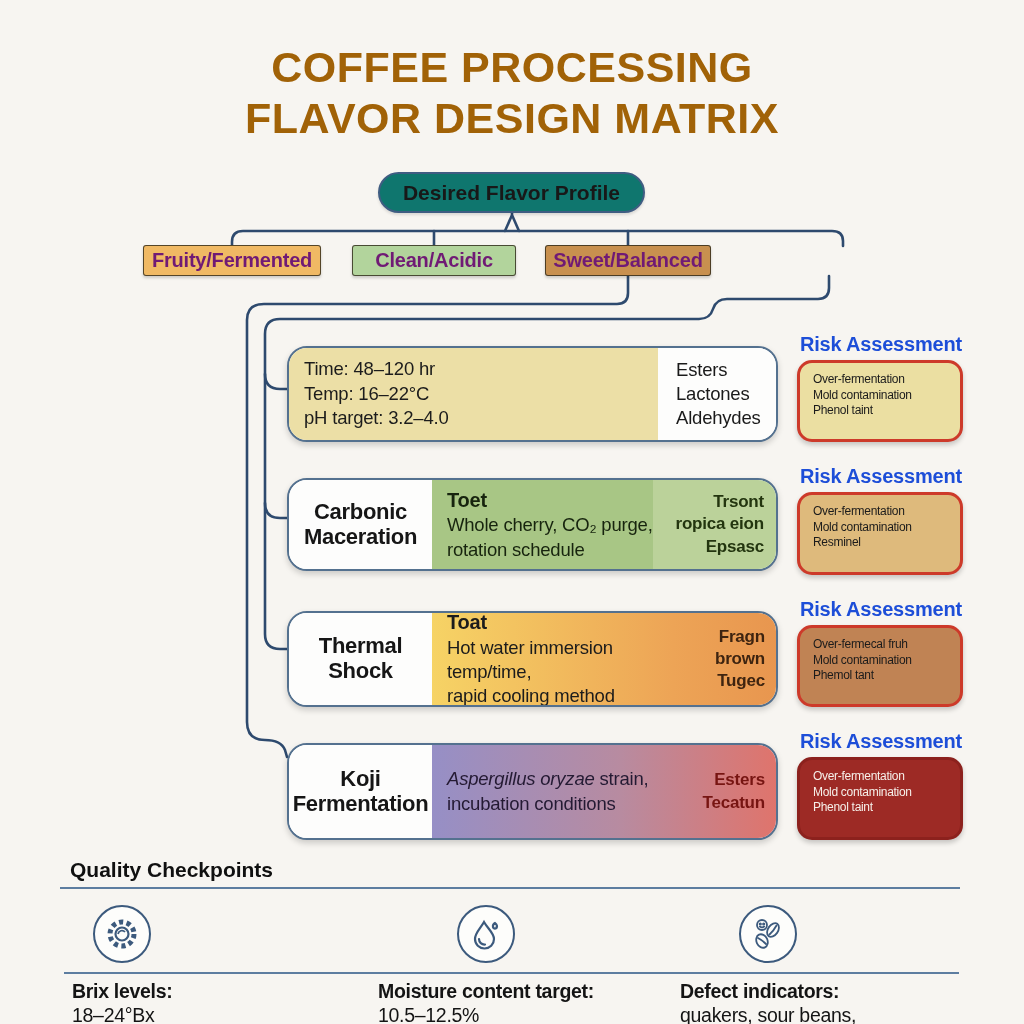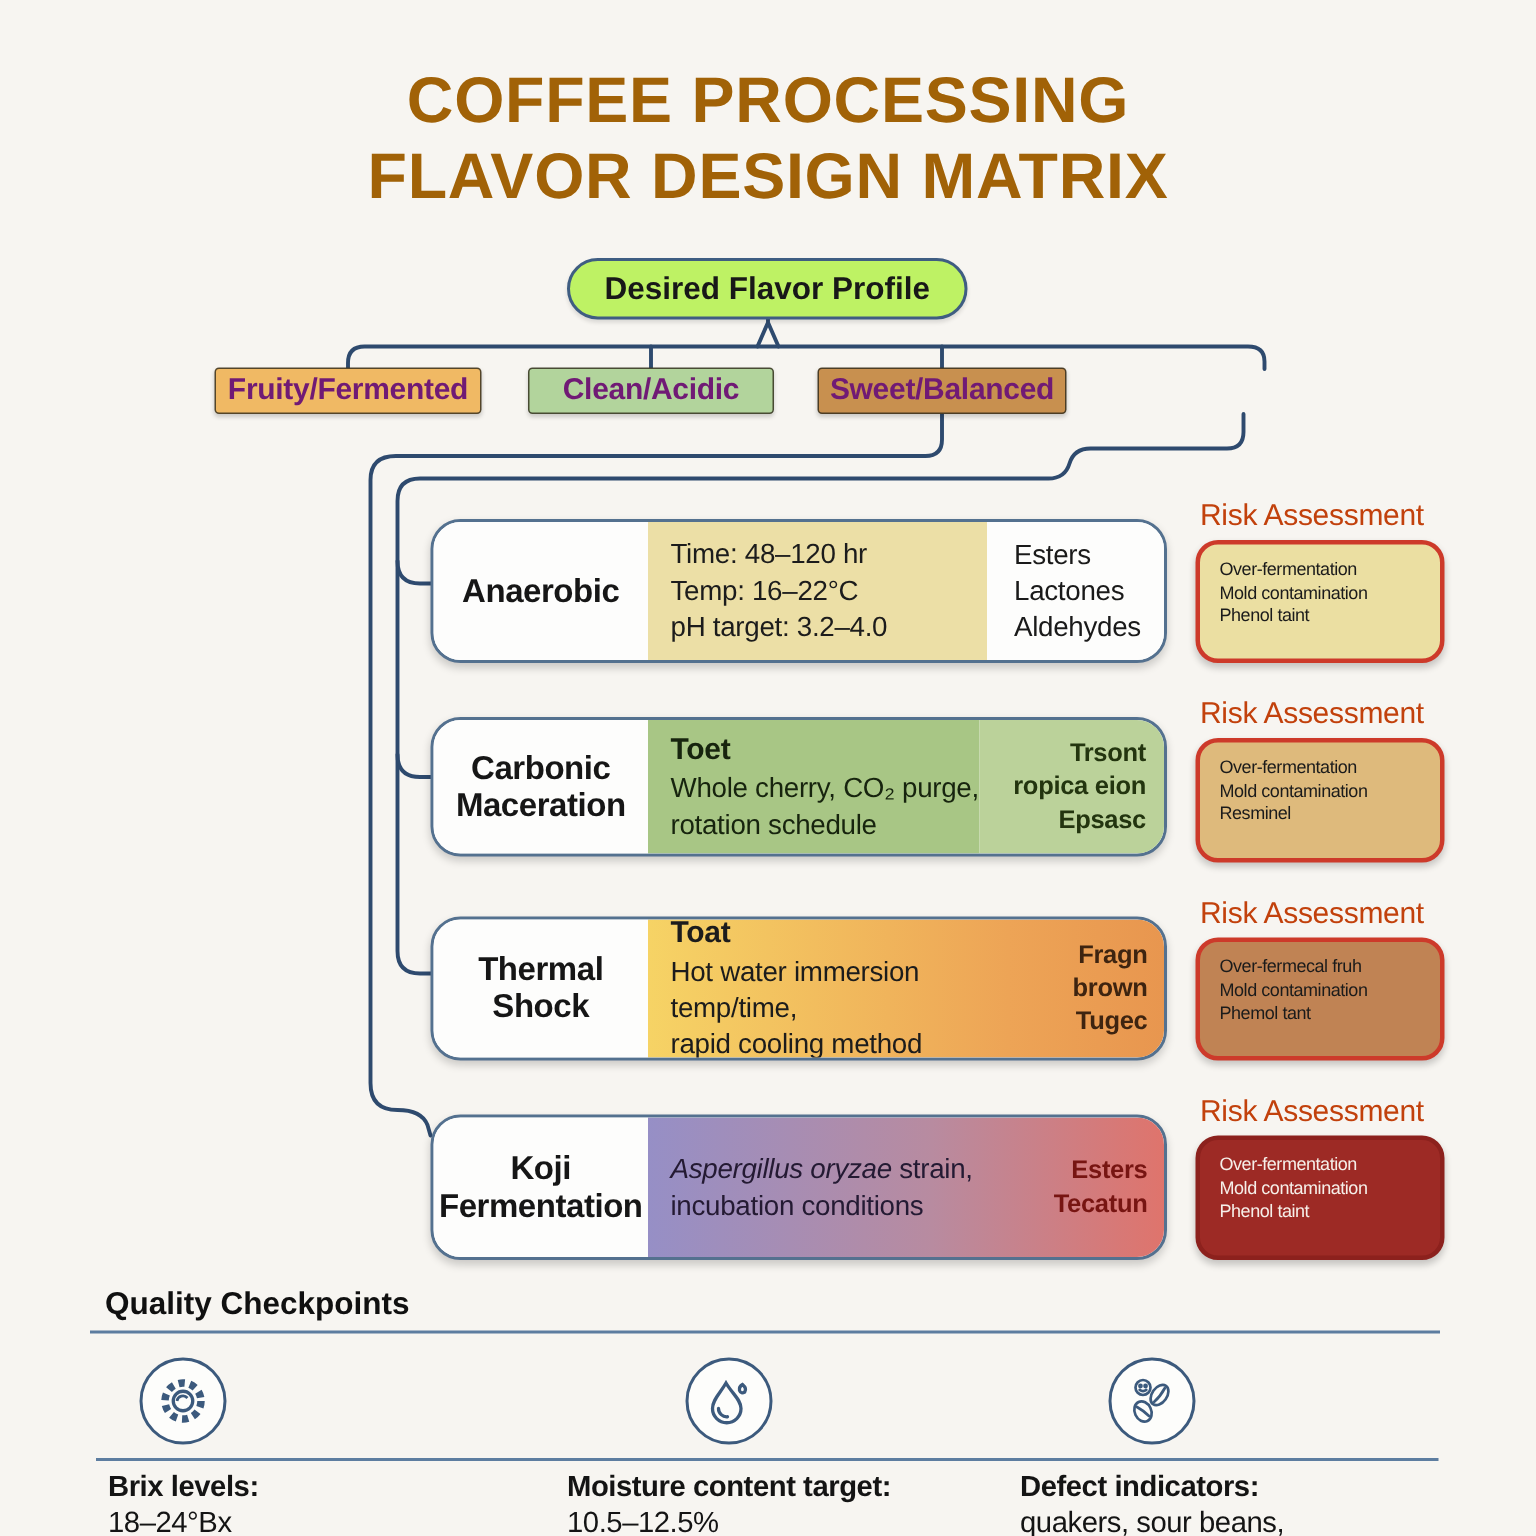--- a/index.html
+++ b/index.html
@@ -9,21 +9,21 @@
 
   
   .title { position:absolute; top:42px; left:0; width:1024px; text-align:center;
            font-weight:800; font-size:43px; line-height:1.18; color:#a16207; letter-spacing:.5px; }
 
   
   #connectors { position:absolute; left:0; top:0; }
 
   
   .pill { position:absolute; left:378px; top:172px; width:267px; height:41px;
-          background:#bef264; border:2.5px solid #3f5d82; border-radius:21px;
+          background:#0f766e; border:2.5px solid #3f5d82; border-radius:21px;
           display:flex; align-items:center; justify-content:center;
           font-weight:700; font-size:21px; color:#181818; box-shadow:0 2px 3px rgba(0,0,0,.12); }
 
   
   .cat { position:absolute; top:245px; height:31px; border:1.5px solid rgba(45,40,25,.8);
          border-radius:3px; display:flex; align-items:center; justify-content:center;
          font-weight:700; font-size:20px; color:#701a75; letter-spacing:-.2px;
          box-shadow:0 2px 3px rgba(0,0,0,.18); }
   .cat-fruity { left:143px; width:178px; background:#f0b964; }
   .cat-clean  { left:352px; width:164px; background:#b2d49c; }
@@ -53,21 +53,21 @@
   .grad-wrap { flex:1; display:flex; }
   .r3 .grad-wrap { background:linear-gradient(90deg,#f6d365 0%,#eda456 70%,#e8964f 100%); }
   .r4 .grad-wrap { background:linear-gradient(90deg,#968fc6 0%,#b88ba0 55%,#df746c 100%); }
   .r3 .params, .r4 .params { background:transparent; }
   .r3 .outcome { width:74px; padding-right:11px; text-align:right; font-weight:700; font-size:17px; color:#3e2410; }
   .r4 .params { color:#241a33; }
   .r4 .outcome { width:118px; padding-right:11px; text-align:right; font-weight:700; font-size:17px; color:#771512; }
   .it { font-style:italic; }
 
   
-  .risk-head { position:absolute; left:800px; width:170px; font-weight:400; font-size:20px; color:#c2410c; letter-spacing:-.2px; }
+  .risk-head { position:absolute; left:800px; width:170px; font-weight:700; font-size:20px; color:#1d4ed8; letter-spacing:-.2px; }
   .risk-box { position:absolute; left:797px; width:166px; border:3px solid #cd3a2a; border-radius:15px;
               padding:9px 4px 9px 13px; font-size:12px; font-weight:500; line-height:1.3;
               color:#1b1b1b; letter-spacing:-.3px; box-shadow:0 3px 5px rgba(0,0,0,.2); }
   .rh1 { top:333px; } .rb1 { top:360px; height:82px; background:#ebdfa2; }
   .rh2 { top:465px; } .rb2 { top:492px; height:83px; background:#deba7c; }
   .rh3 { top:598px; } .rb3 { top:625px; height:82px; background:#c08354; }
   .rh4 { top:730px; } .rb4 { top:757px; height:83px; background:#9d2a25; color:#f6efe9; border-color:#8c211d; }
 
   
   .q-head { position:absolute; left:70px; top:858px; font-weight:700; font-size:21px; color:#101010; }
@@ -116,21 +116,20 @@
     <span>Fruity/Fermented</span>
   </div>
   <div class="cat cat-clean">
     <span>Clean/Acidic</span>
   </div>
   <div class="cat cat-sweet">
     <span>Sweet/Balanced</span>
   </div>
 
   <div class="prow r1">
-    <div class="label">Anaerobic</div>
     <div class="sect params">
       <div>Time: 48–120 hr</div>
       <div>Temp: 16–22°C</div>
       <div>pH target: 3.2–4.0</div>
     </div>
     <div class="sect outcome">
       <div>Esters</div>
       <div>Lactones</div>
       <div>Aldehydes</div>
     </div>

